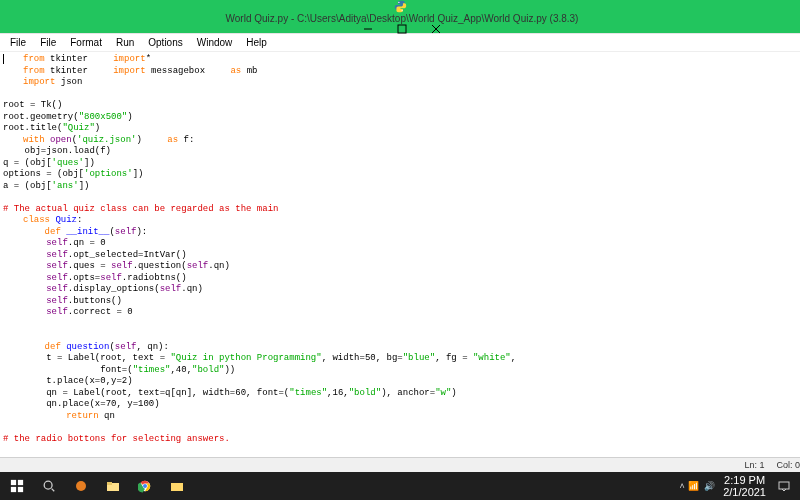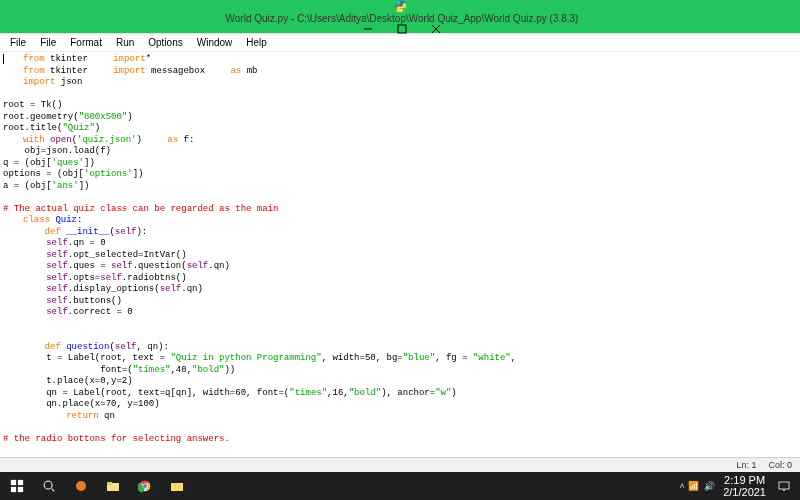--- a/index.html
+++ b/index.html
@@ -63,21 +63,21 @@
   background: #000;
 }
 .statusbar {
   height: 15px;
   background: #f0f0f0;
   border-top: 1px solid #d0d0d0;
   display: flex;
   justify-content: flex-end;
   align-items: center;
   font-size: 9px;
-  padding-right: 8px;
+  padding-right: 0;
   gap: 12px;
   color: #333;
 }
 .taskbar {
   height: 28px;
   background: #1f1f1f;
   display: flex;
   align-items: center;
   color: #fff;
   font-size: 9px;

